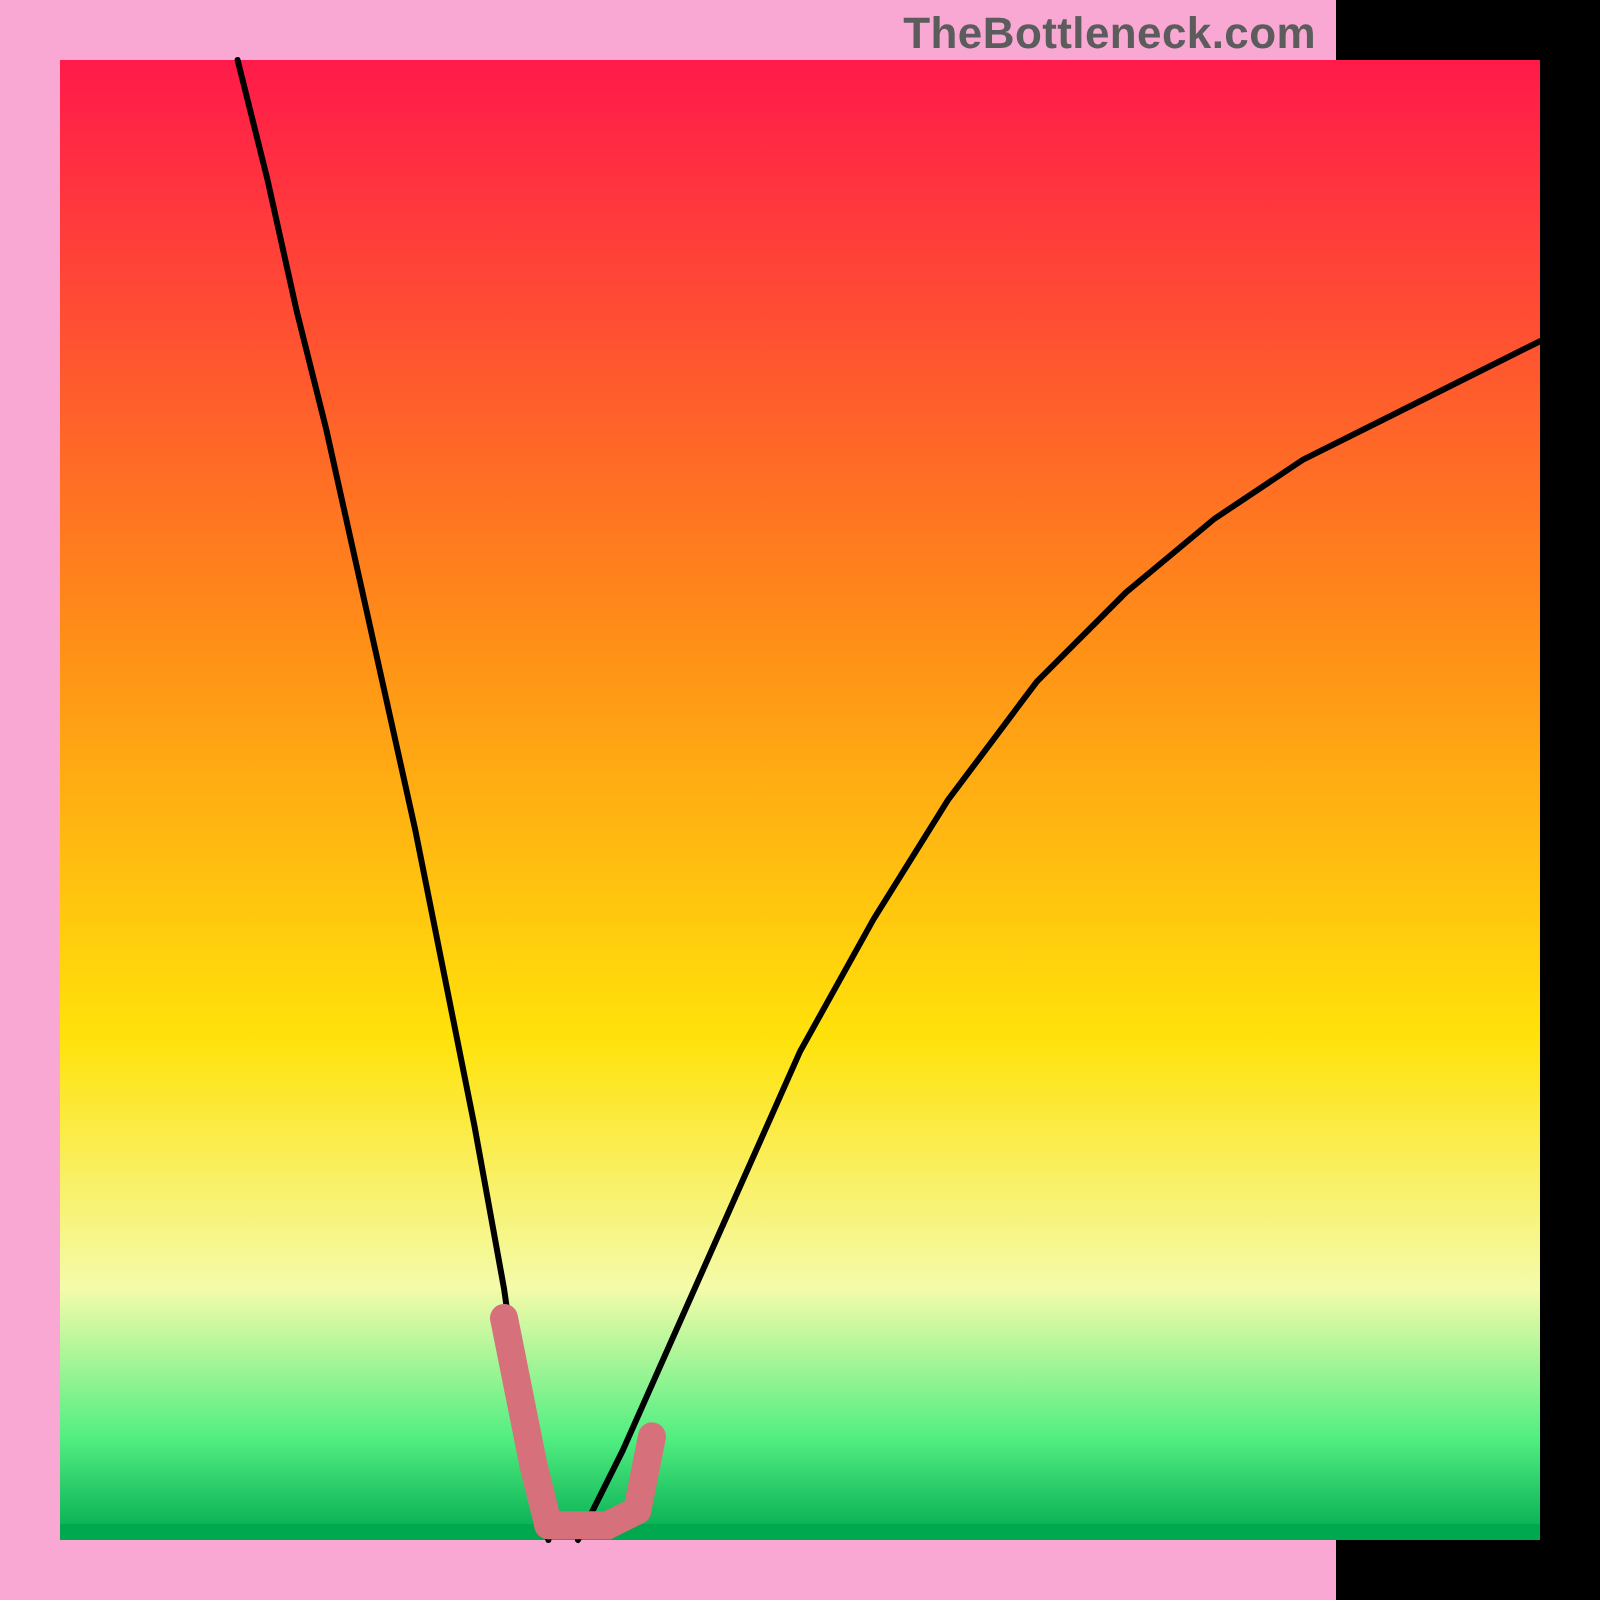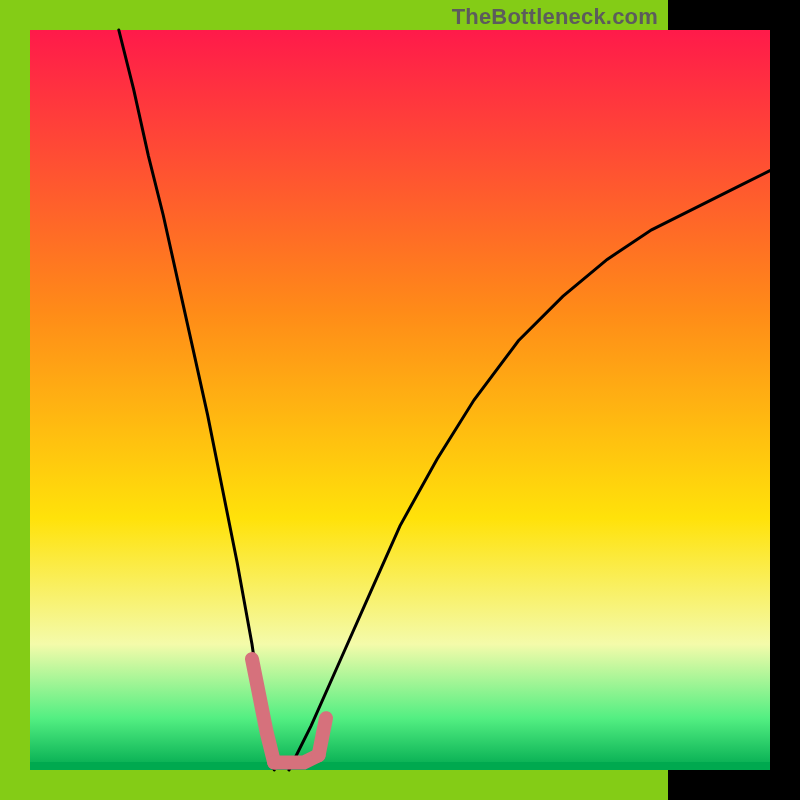--- a/index.html
+++ b/index.html
@@ -7,21 +7,21 @@
     padding: 0;
     width: 800px;
     height: 800px;
     background: #000;
     overflow: hidden;
   }
   .stage {
     position: relative;
     width: 668px;
     height: 800px;
-    background: #84cc16;
+    background: #f9a8d4;
   }
   .watermark {
     position: absolute;
     top: 4px;
     right: 10px;
     font-family: Arial, Helvetica, sans-serif;
     font-size: 22px;
     font-weight: 600;
     color: #5c5c5c;
     letter-spacing: 0.2px;

